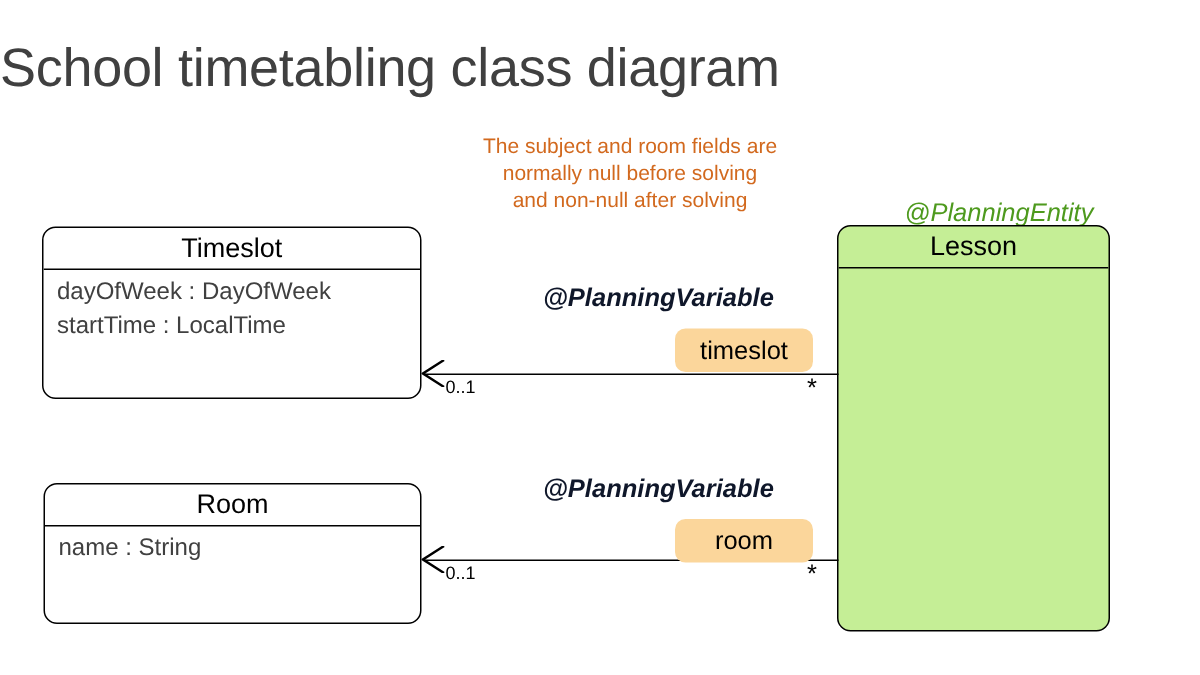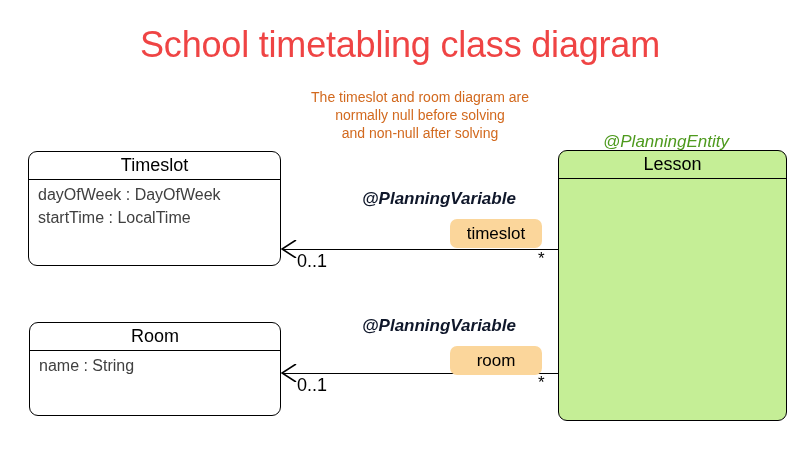--- a/index.html
+++ b/index.html
@@ -15,24 +15,24 @@
     overflow: hidden;
     font-family: "Liberation Sans", sans-serif;
   }
 
   
   #diagram-title {
     position: absolute;
     left: 0;
     top: 24px;
     width: 800px;
-    text-align: center;
+    text-align: left;
     font-size: 36px;
     font-weight: 400;
-    color: #ef4444;
+    color: #404040;
     letter-spacing: -0.2px;
     white-space: nowrap;
   }
 
   
   #solving-note {
     position: absolute;
     left: 280px;
     top: 88px;
     width: 280px;
@@ -82,21 +82,21 @@
   }
   .uml-attrs .attr {
     font-size: 16px;
     line-height: 23px;
     color: #404040;
     white-space: nowrap;
   }
 
   #class-timeslot { left: 28px;  top: 151px; width: 253px; height: 115px; }
   #class-room     { left: 29px;  top: 322px; width: 252px; height: 94px;  }
-  #class-lesson   { left: 558px; top: 150px; width: 229px; height: 271px; }
+  #class-lesson   { left: 558px; top: 150px; width: 182px; height: 271px; }
 
   
   .assoc-line {
     position: absolute;
     height: 0;
     border-top: 1.5px solid #000000;
   }
   #assoc-timeslot-line { left: 282px; top: 249px; width: 277px; }
   #assoc-room-line     { left: 282px; top: 373px; width: 277px; }
 
@@ -104,21 +104,21 @@
     position: absolute;
     width: 16px;
     height: 18px;
   }
   #assoc-timeslot-arrow { left: 281px; top: 240px; }
   #assoc-room-arrow     { left: 281px; top: 364px; }
 
   
   .multiplicity {
     position: absolute;
-    font-size: 18px;
+    font-size: 12px;
     color: #000000;
     white-space: nowrap;
   }
   #mult-timeslot-near { left: 297px; top: 251px; }
   #mult-timeslot-far  { left: 538px; top: 249px; font-size: 17px; }
   #mult-room-near     { left: 297px; top: 375px; }
   #mult-room-far      { left: 538px; top: 373px; font-size: 17px; }
 
   
   .field-badge {
@@ -135,21 +135,21 @@
   #badge-room     { left: 450px; top: 346px; width: 92px; height: 29px; line-height: 29px; }
 </style>
 </head>
 <body>
 
 <div id="canvas">
 
   <div id="diagram-title">School timetabling class diagram</div>
 
   <div id="solving-note">
-    <div>The timeslot and room diagram are</div>
+    <div>The subject and room fields are</div>
     <div>normally null before solving</div>
     <div>and non-null after solving</div>
   </div>
 
   <div id="planning-entity-label" class="stereotype green">@PlanningEntity</div>
 
   <div id="class-timeslot" class="uml-class">
     <div class="uml-header">Timeslot</div>
     <div class="uml-attrs">
       <div class="attr">dayOfWeek : DayOfWeek</div>

